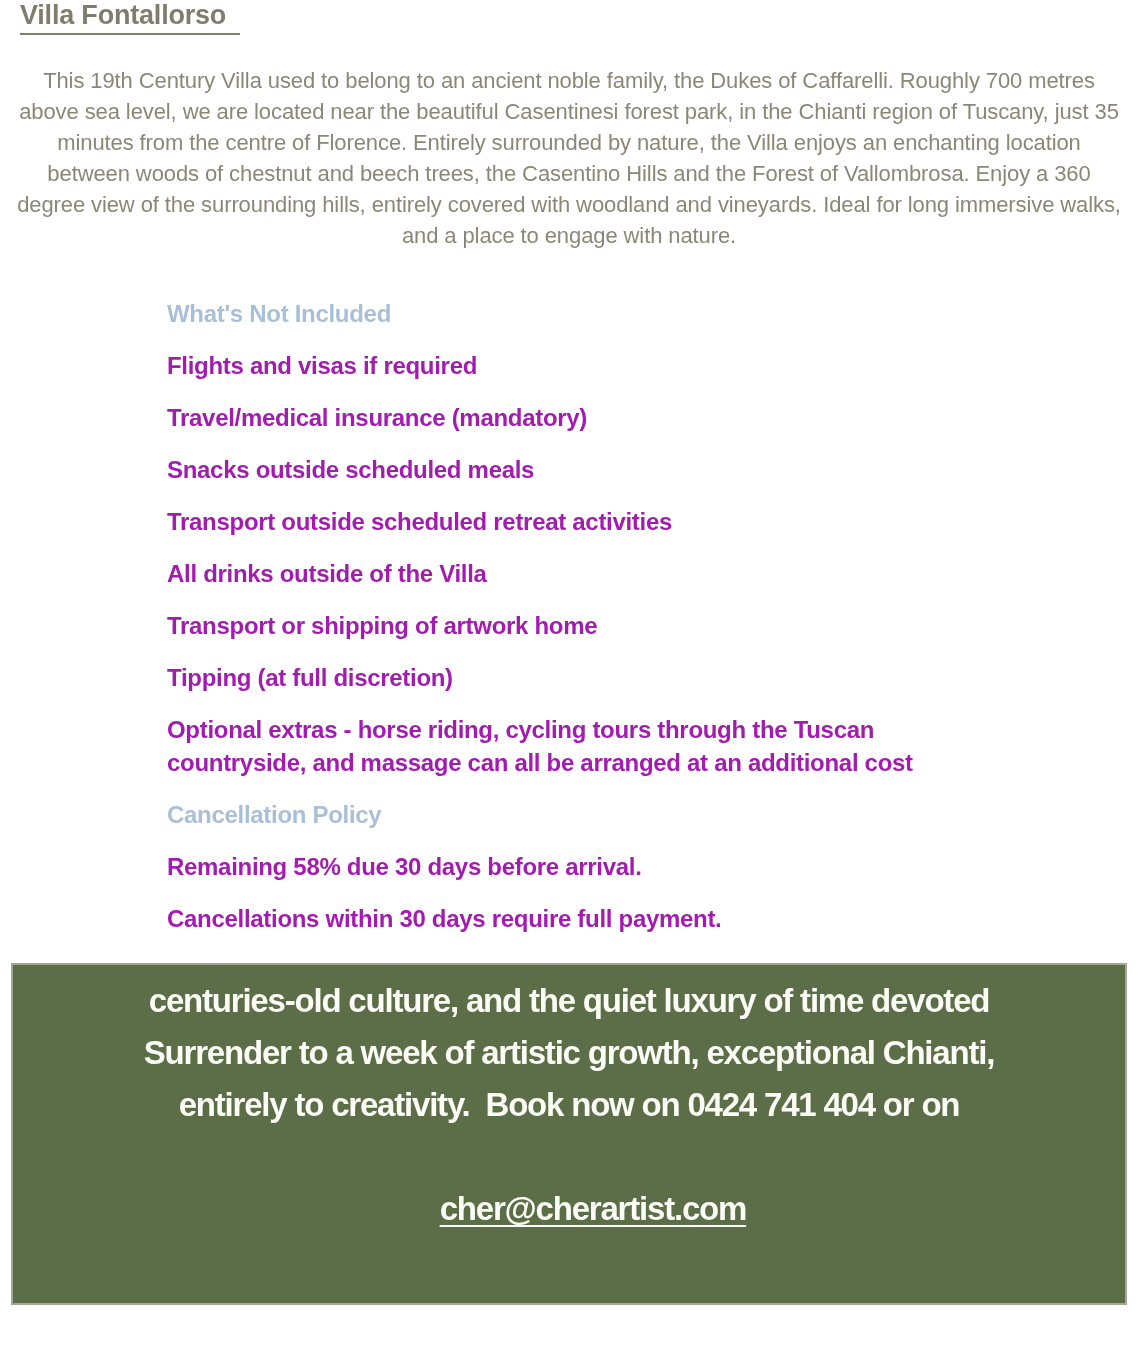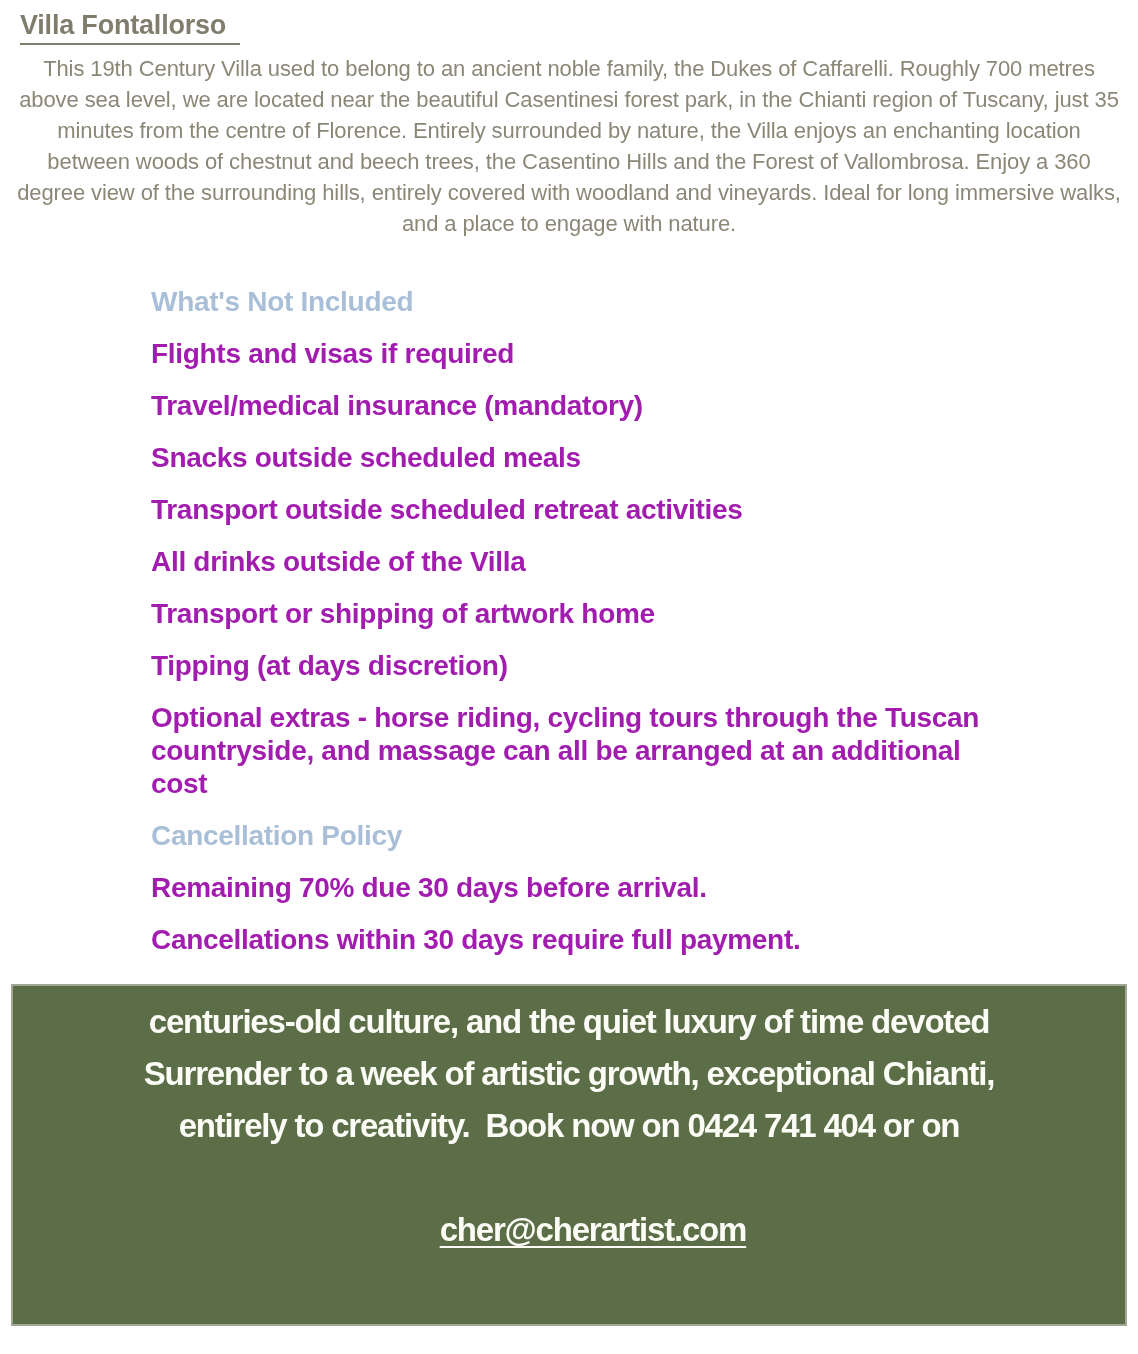--- a/index.html
+++ b/index.html
@@ -11,56 +11,55 @@
     width: 1138px;
     height: 1354px;
     overflow: hidden;
     font-family: "Liberation Sans", sans-serif;
     -webkit-font-smoothing: antialiased;
   }
   .page {
     box-sizing: border-box;
     width: 1138px;
     height: 1354px;
-    padding-top: 10px;
   }
 
   
   .doc-title {
     margin-left: 20px;
     display: inline-block;
     font-size: 27px;
     font-weight: 700;
     color: #817d6d;
     letter-spacing: -0.2px;
     border-bottom: 2px solid #817d6d;
     padding: 0 14px 3px 0;
     line-height: 30px;
   }
 
   
   .intro {
-    margin: 8px 14px 0 14px;
+    margin: 30px 14px 0 14px;
     text-align: center;
     font-size: 22px;
     line-height: 31px;
     color: #8b8777;
     letter-spacing: -0.1px;
     white-space: pre-wrap;
   }
 
   
   .content {
     margin: 46px 0 0 151px;
     width: 845px;
   }
   .row {
-    font-size: 28px;
+    font-size: 24px;
     line-height: 33px;
-    margin: 0 0 19px 0;
+    margin: 0 0 19px 16px;
     letter-spacing: -0.3px;
     font-weight: 700;
     white-space: normal;
   }
   .row.accent {
     color: #a9bfd8;
   }
   .row.dark {
     color: #a21caf;
   }
@@ -103,26 +102,26 @@
   <div class="content">
 
     <div class="row accent">What's Not Included</div>
 
     <div class="row dark">Flights and visas if required</div>
     <div class="row dark">Travel/medical insurance (mandatory)</div>
     <div class="row dark">Snacks outside scheduled meals</div>
     <div class="row dark">Transport outside scheduled retreat activities</div>
     <div class="row dark">All drinks outside of the Villa</div>
     <div class="row dark">Transport or shipping of artwork home</div>
-    <div class="row dark">Tipping (at days discretion)</div>
+    <div class="row dark">Tipping (at full discretion)</div>
     <div class="row dark">Optional extras - horse riding, cycling tours through the Tuscan countryside, and massage can all be arranged at an additional cost</div>
 
     <div class="row accent">Cancellation Policy</div>
 
-    <div class="row dark">Remaining 70% due 30 days before arrival.</div>
+    <div class="row dark">Remaining 58% due 30 days before arrival.</div>
     <div class="row dark">Cancellations within 30 days require full payment.</div>
 
   </div>
 
   <div class="banner">
     <div class="banner-line">centuries-old culture, and the quiet luxury of time devoted</div>
     <div class="banner-line">Surrender to a week of artistic growth, exceptional Chianti,</div>
     <div class="banner-line">entirely to creativity.  Book now on 0424 741 404 or on</div>
     <div class="banner-line">
       <a class="banner-email">cher@cherartist.com</a>

